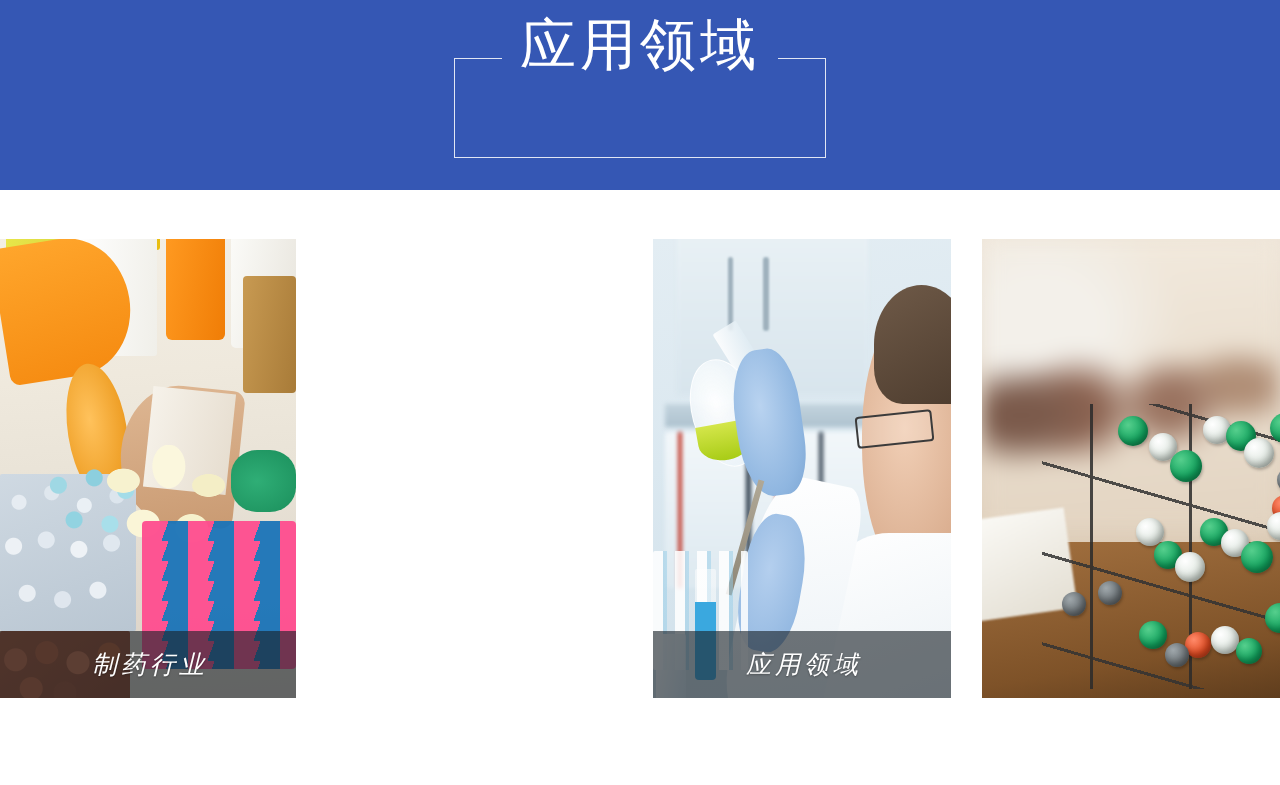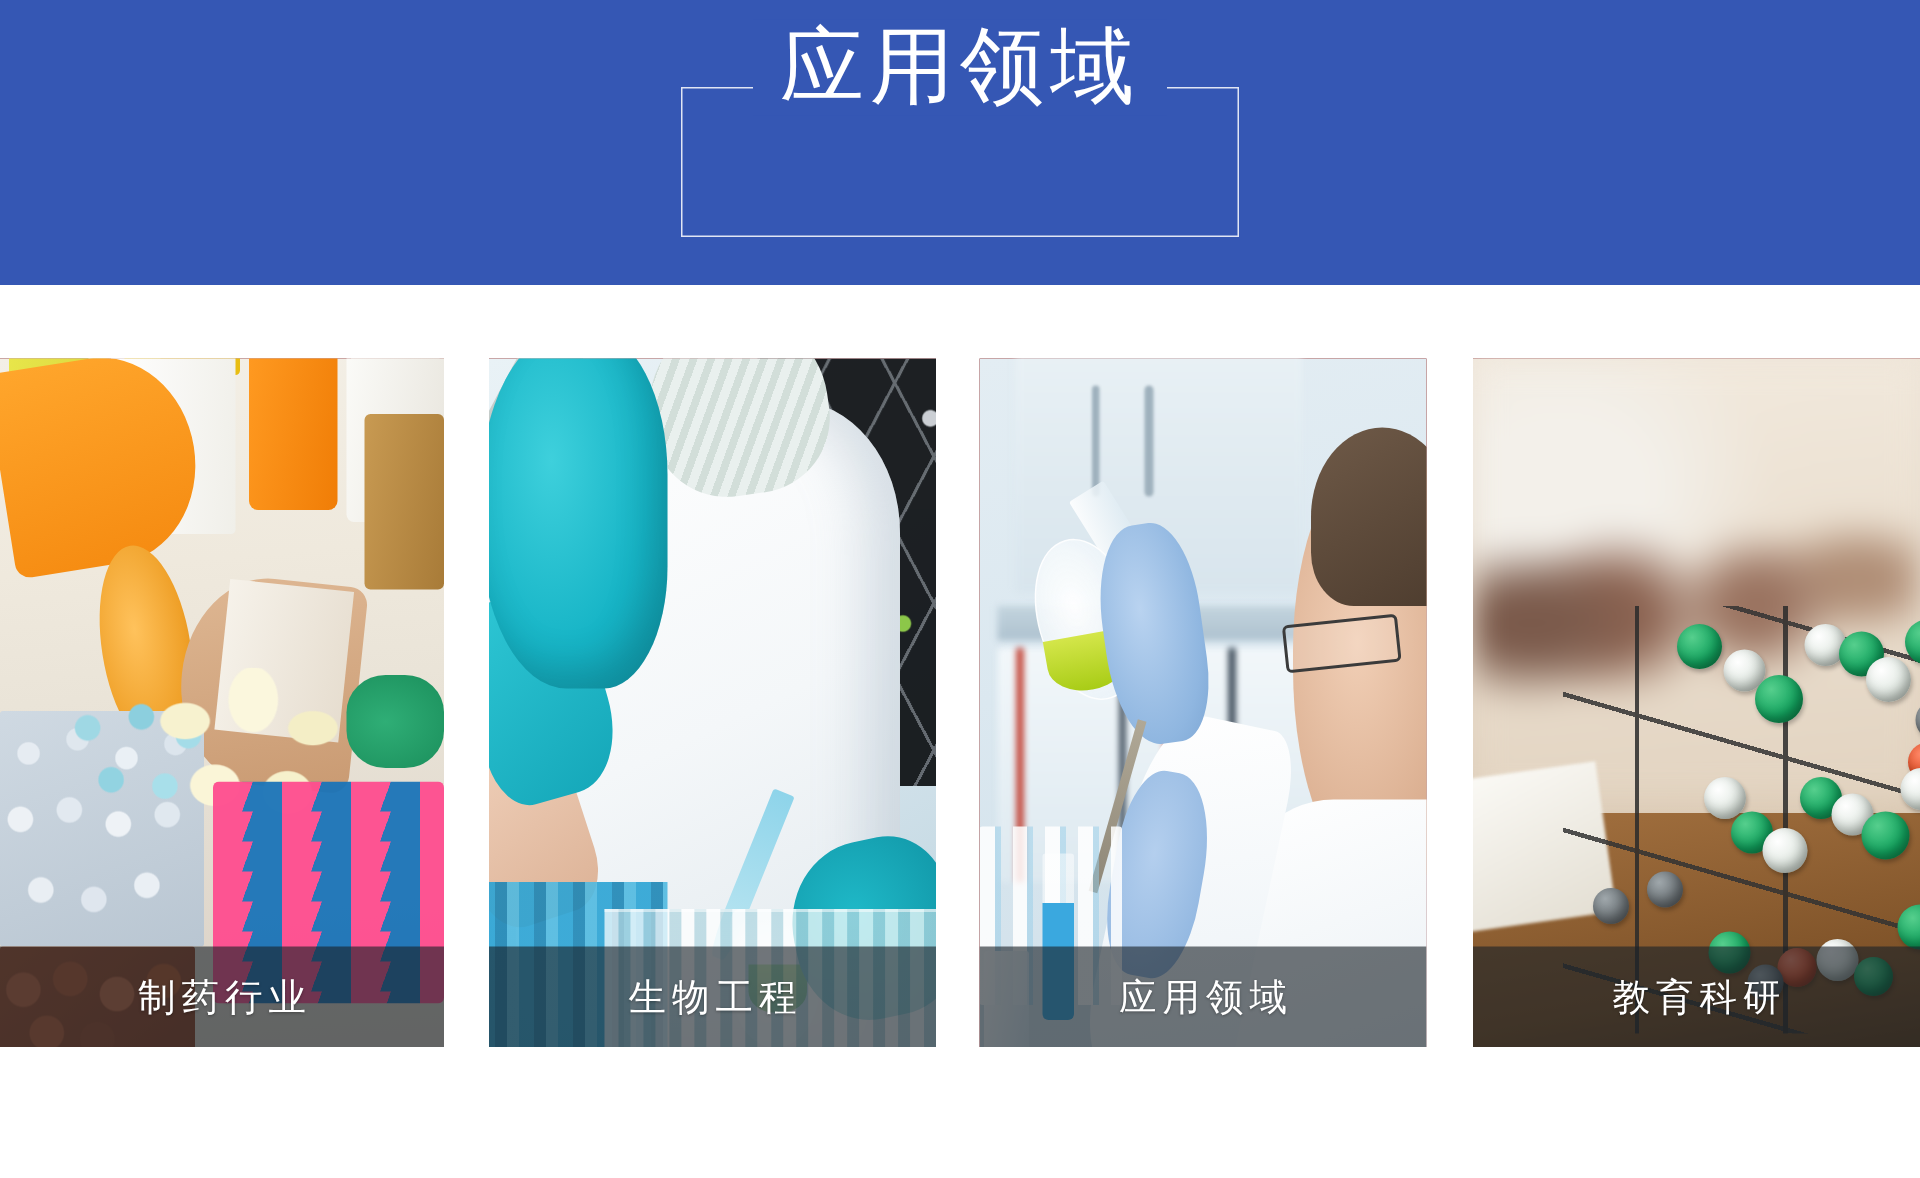--- a/index.html
+++ b/index.html
@@ -83,21 +83,22 @@
     top: 239px;
     width: 1280px;
     height: 459px;
   }
 
   .card {
     position: absolute;
     top: 0;
     height: 459px;
     overflow: hidden;
-    background: #7f1d1d;
+    background: #a21caf;
+    font-style: italic;
   }
 
   .card-photo {
     position: absolute;
     inset: 0;
     overflow: hidden;
   }
 
   .card-caption {
     position: absolute;
@@ -531,42 +532,20 @@
           <div class="pill-field pf-green"></div>
           <div class="pill-field pf-caps"></div>
           <div class="pill-field pf-brown"></div>
         </div>
       </div>
       <div class="card-caption">
         <span class="card-caption-text">制药行业</span>
       </div>
     </div>
 
-    <div class="card card-2">
-      <div class="card-photo">
-        <div class="ph2-bg"></div>
-        <div class="ph2-mol"></div>
-        <div class="ph2-coat"></div>
-        <div class="ph2-cap"></div>
-        <div class="ph2-forearm"></div>
-        <div class="ph2-wrist"></div>
-        <div class="ph2-pipette"></div>
-        <div class="ph2-pipette-grip"></div>
-        <div class="ph2-hand"></div>
-        <div class="ph2-tip"></div>
-        <div class="ph2-flask"></div>
-        <div class="ph2-green"></div>
-        <div class="ph2-glove-b"></div>
-        <div class="ph2-rack"></div>
-        <div class="ph2-tubes"></div>
-      </div>
-      <div class="card-caption">
-        <span class="card-caption-text">生物工程</span>
-      </div>
-    </div>
 
     <div class="card card-3">
       <div class="card-photo">
         <div class="ph3-bg"></div>
         <div class="ph3-cabinet"></div>
         <div class="ph3-handle-a"></div>
         <div class="ph3-handle-b"></div>
         <div class="ph3-shelf"></div>
         <div class="ph3-equip"></div>
         <div class="ph3-head"></div>
@@ -617,19 +596,16 @@
           <div class="atom a-green" style="left:38%;  top:76%;  width:28px; height:28px;"></div>
           <div class="atom a-red" style="left:56%;  top:80%;  width:26px; height:26px;"></div>
           <div class="atom a-gray" style="left:48%;  top:84%;  width:24px; height:24px;"></div>
           <div class="atom a-white" style="left:66%;  top:78%;  width:28px; height:28px;"></div>
           <div class="atom a-green" style="left:76%;  top:82%;  width:26px; height:26px;"></div>
           <div class="atom a-green" style="left:87%;  top:70%;  width:30px; height:30px;"></div>
           <div class="atom a-gray" style="left:22%;  top:62%;  width:24px; height:24px;"></div>
           <div class="atom a-gray" style="left:8%;   top:66%;  width:24px; height:24px;"></div>
         </div>
       </div>
-      <div class="card-caption">
-        <span class="card-caption-text">教育科研</span>
-      </div>
     </div>
 
   </div>
 </div>
 
 </body></html>

